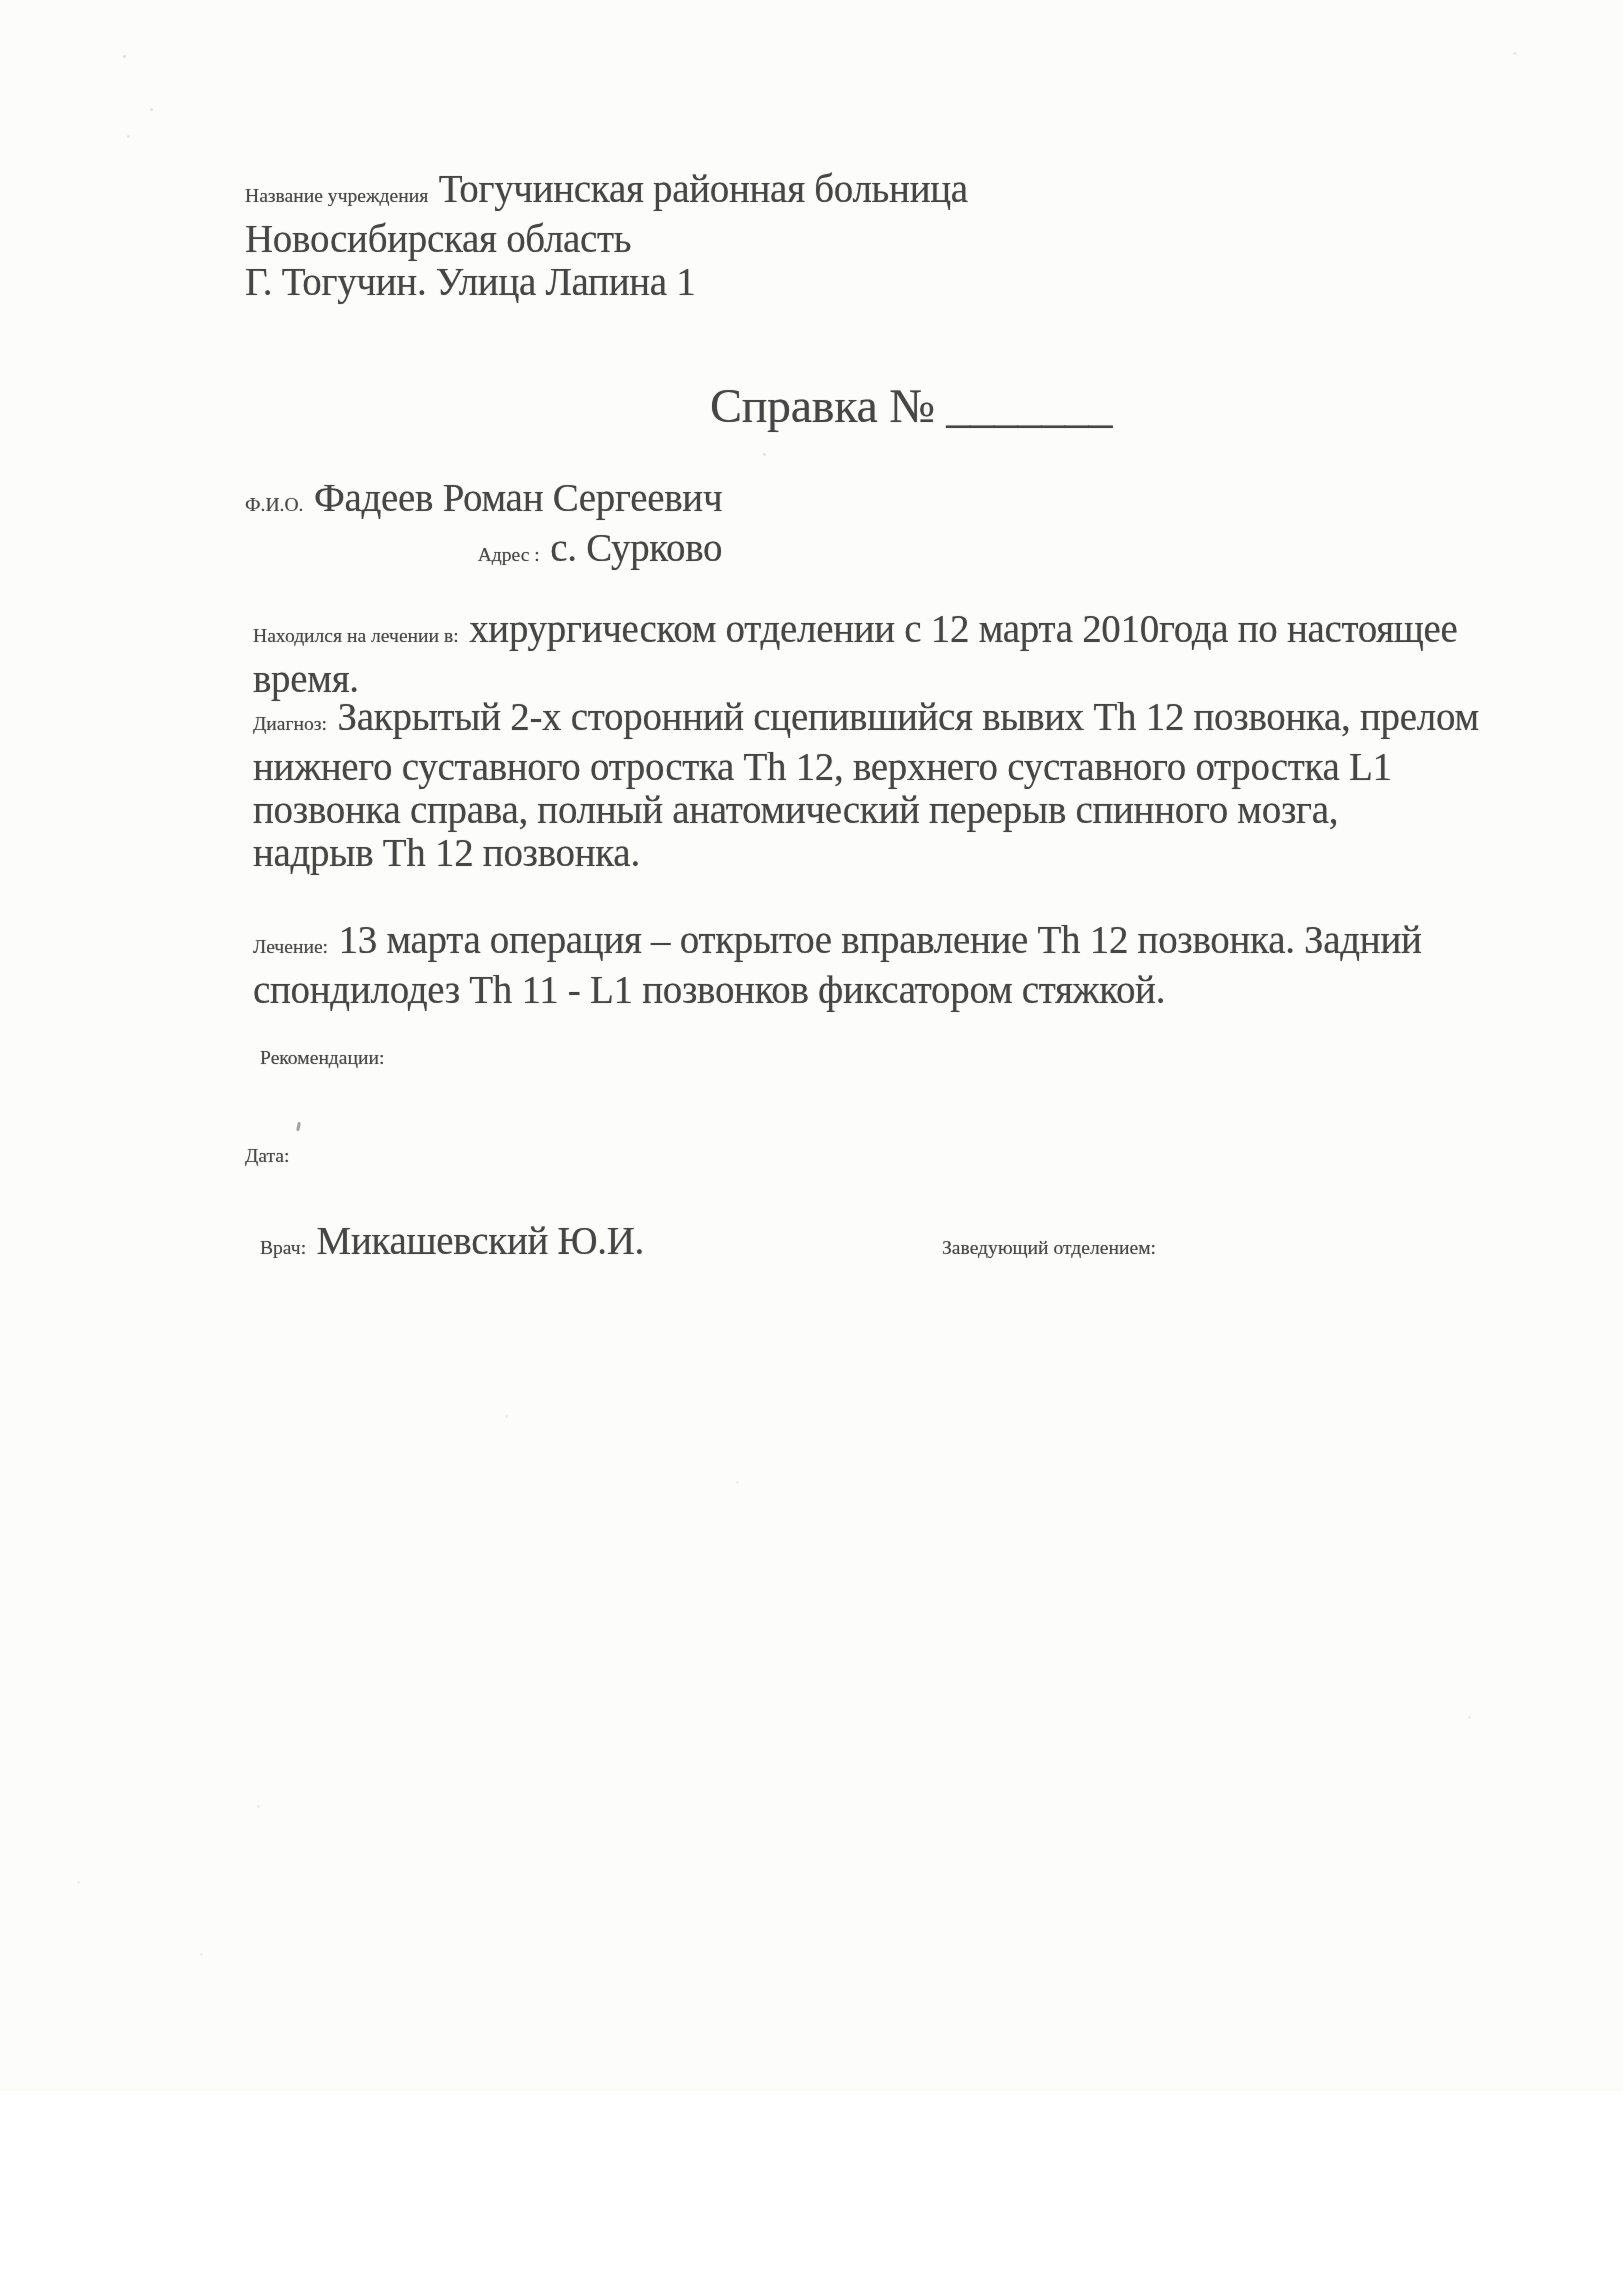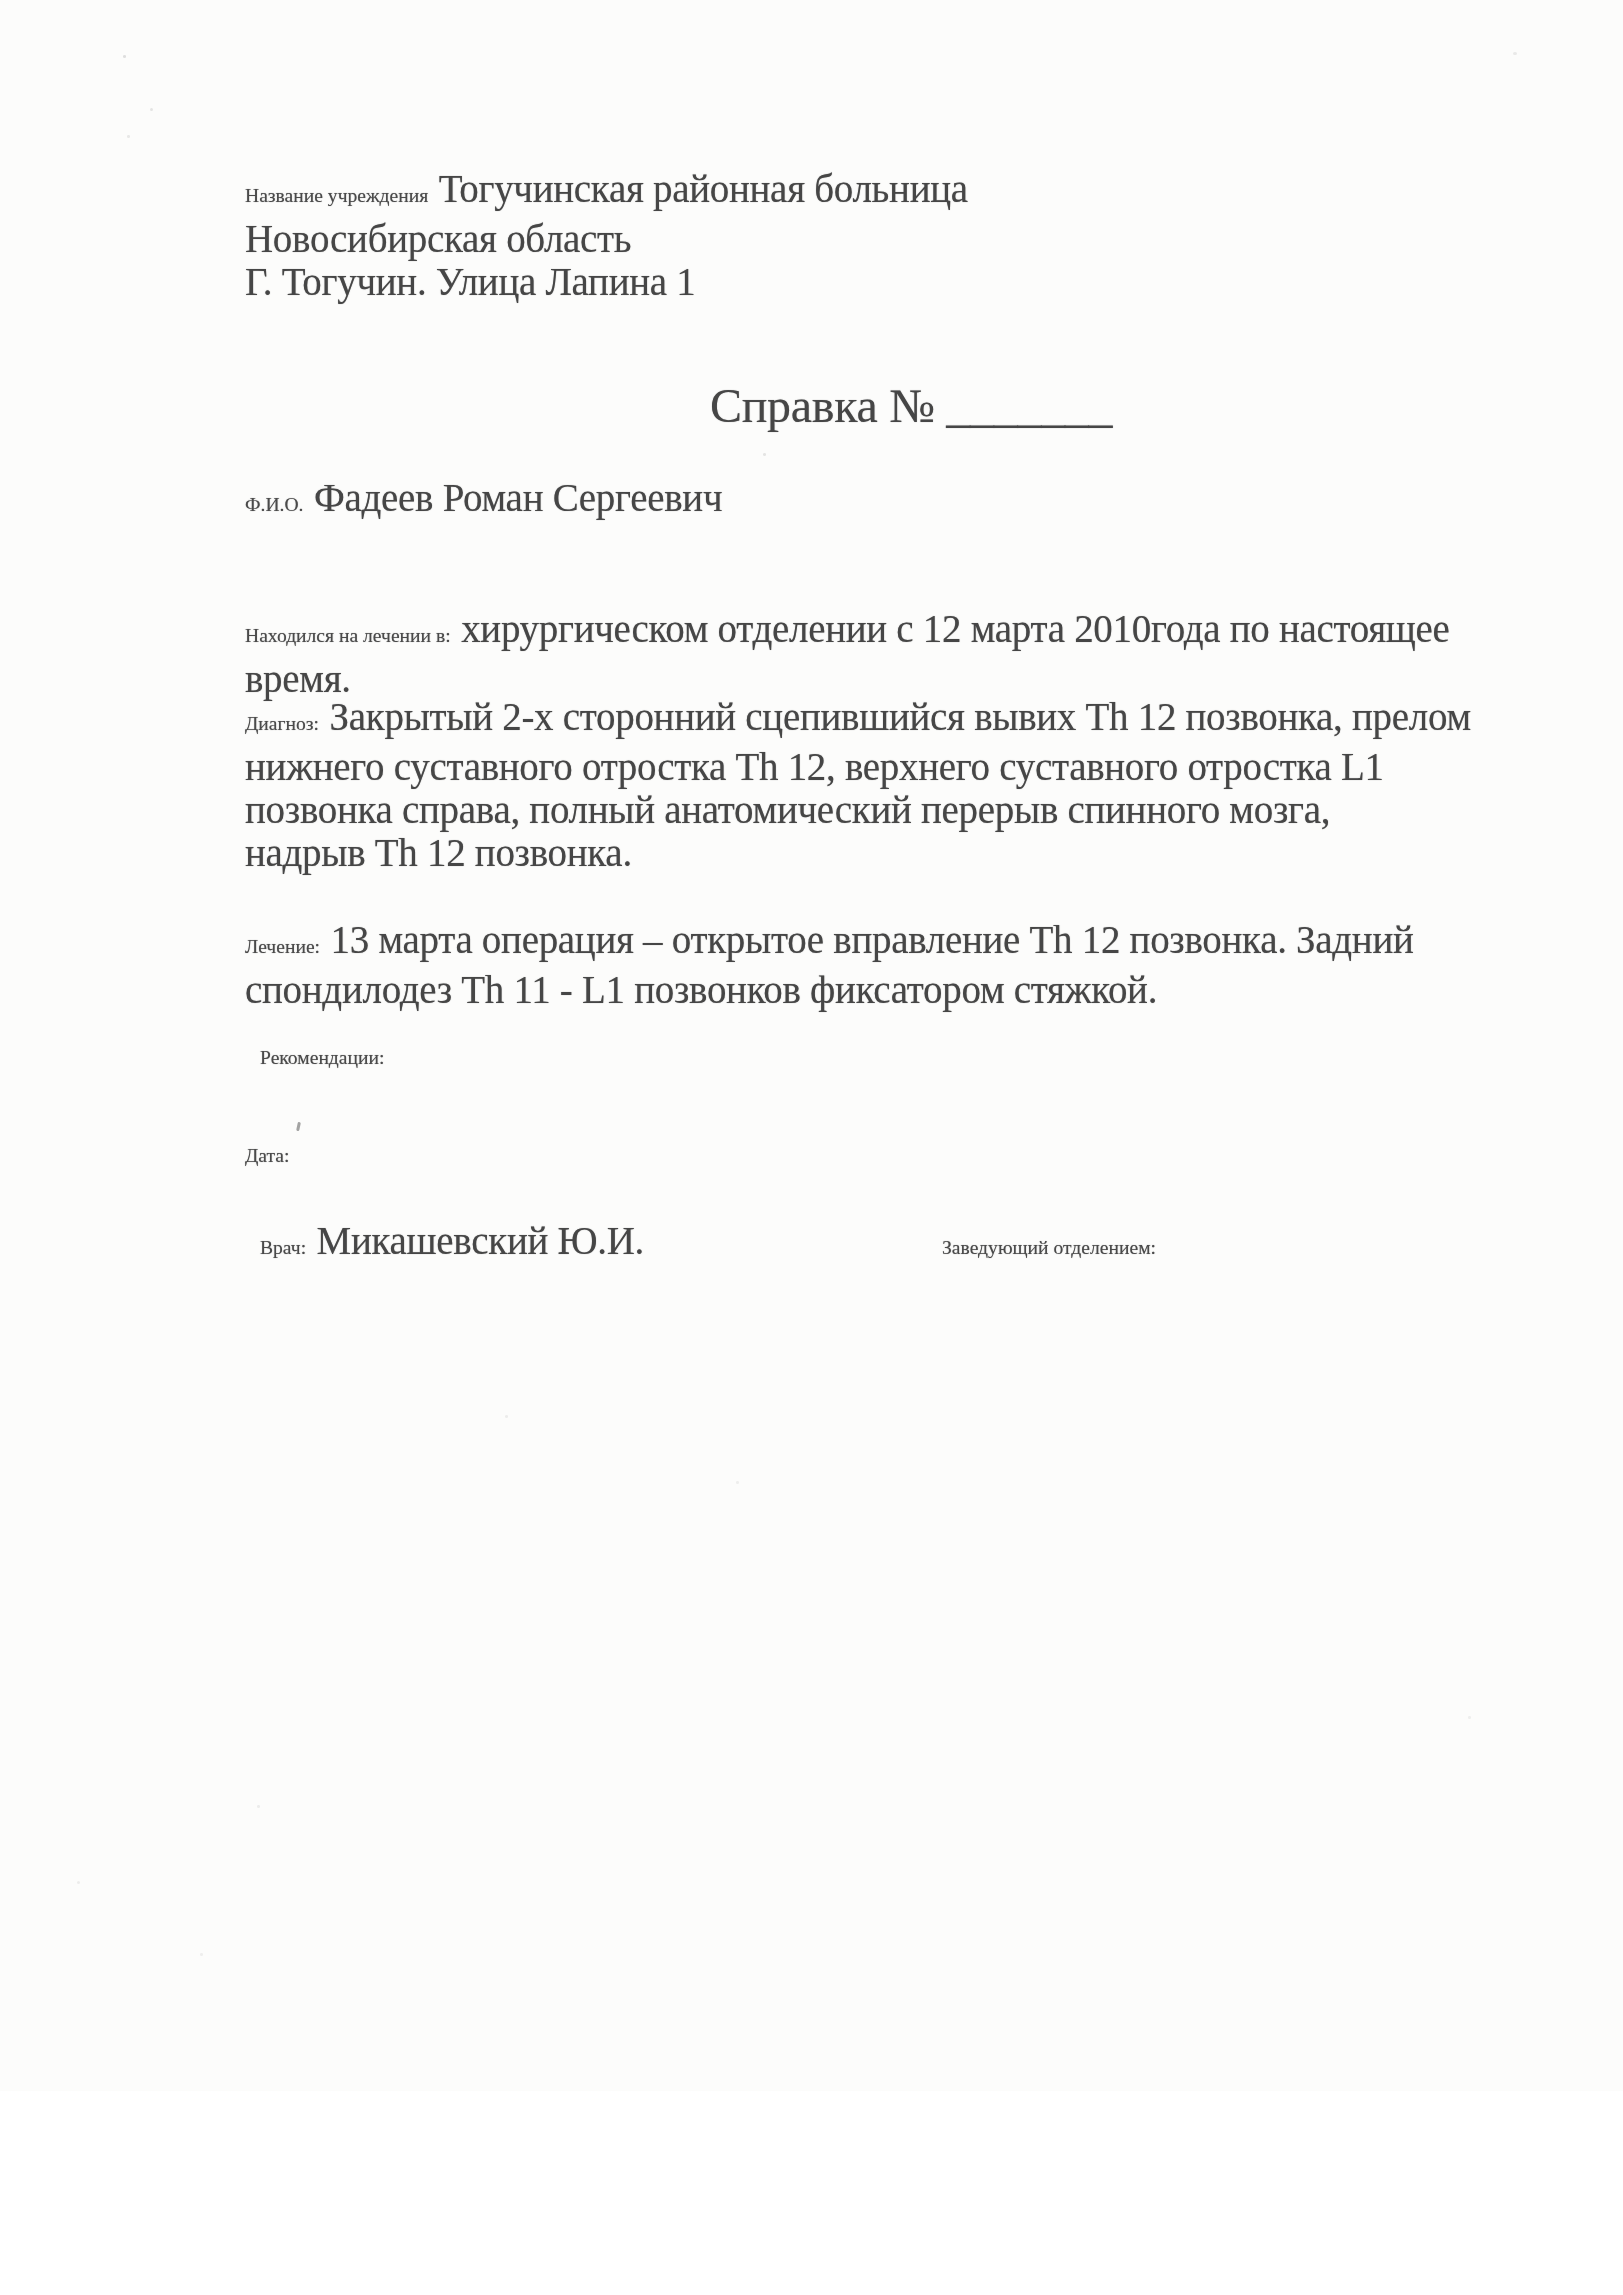--- a/index.html
+++ b/index.html
@@ -34,21 +34,21 @@
   .small {
     font-size: 19.6px;
     line-height: 26px;
     color: #4a4a4a;
   }
   .title {
     font-size: 48px;
     line-height: 46px;
     letter-spacing: -0.3px;
   }
-  .para { width: 1342px; }
+  .para { width: 1342px; margin-left: 8px; }
   .head-label { margin-left: 298px; }
   .speck {
     position: absolute;
     background: #787878;
     border-radius: 50%;
   }
   .tick {
     position: absolute;
     width: 2.6px;
     height: 9.2px;
@@ -67,20 +67,23 @@
     <span class="label">Название учреждения</span><span class="big">Тогучинская районная больница
 Новосибирская область
 Г. Тогучин. Улица Лапина 1</span>
   </div>
 
   <div class="block title" style="top:383px; left:710px;">Справка № _______</div>
 
   <div class="block" style="top:476px; left:245px;text-align:right;">
     <div>
       <span class="label">Ф.И.О.</span><span class="big">Фадеев Роман Сергеевич</span>
+    </div>
+    <div>
+      <span class="label">Адрес :</span><span class="big">с. Сурково</span>
     </div>
   </div>
 
   <div class="block para" style="top:607px; left:245px;">
     <span class="label">Находился на лечении в:</span><span class="big">хирургическом отделении с 12 марта 2010года по настоящее
 время.</span>
   </div>
 
   <div class="block para" style="top:695px; left:245px;">
     <span class="label">Диагноз:</span><span class="big">Закрытый 2-х сторонний сцепившийся вывих Th 12 позвонка, прелом

